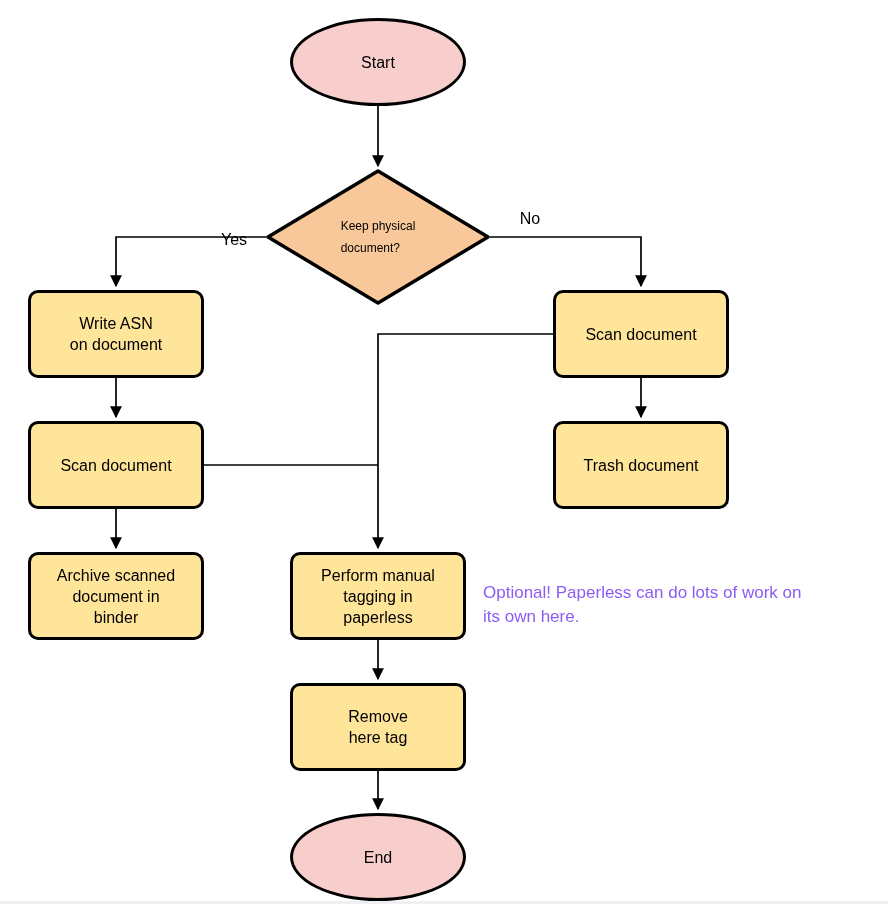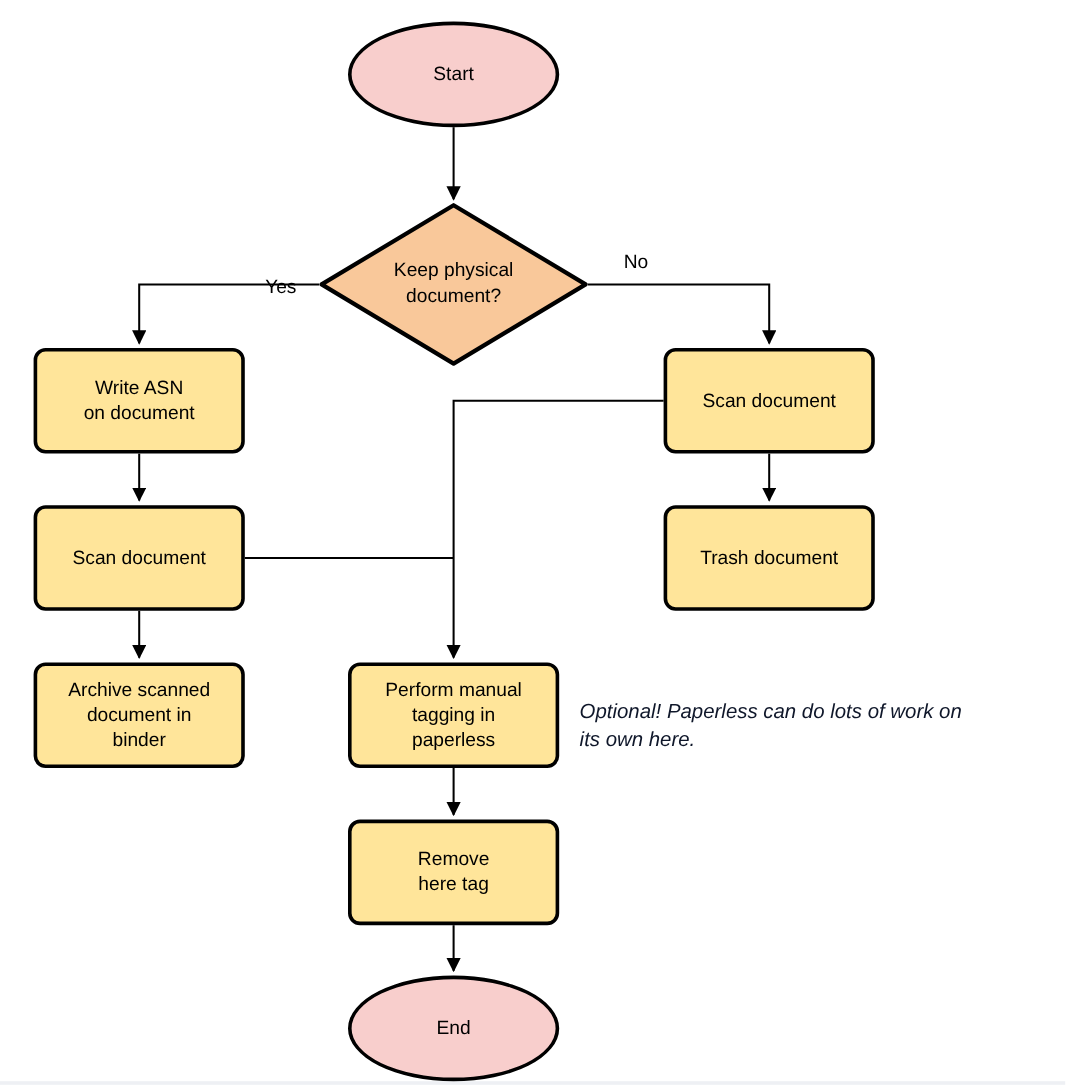--- a/index.html
+++ b/index.html
@@ -47,44 +47,42 @@
     border: 3px solid #000000;
     border-radius: 50%;
     text-align: right;
   }
 
   .decision-text {
     position: absolute;
     display: flex;
     align-items: center;
     justify-content: center;
-    text-align: center;
     white-space: pre-line;
-    font-size: 16px;
+    font-size: 12px;
     line-height: 22px;
     color: #000000;
     z-index: 2;
   }
 
   .edge-label {
     position: absolute;
     width: 60px;
     text-align: center;
     font-size: 16px;
     line-height: 18px;
     color: #000000;
     z-index: 2;
   }
 
   .note {
     position: absolute;
     font-size: 17px;
     line-height: 24px;
-    font-style: italic;
-    color: #0f172a;
+    color: #8b5cf6;
     white-space: pre-line;
     z-index: 2;
   }
 
   .bottom-line {
     position: absolute;
     left: 0;
     top: 901px;
     width: 888px;
     height: 3px;

